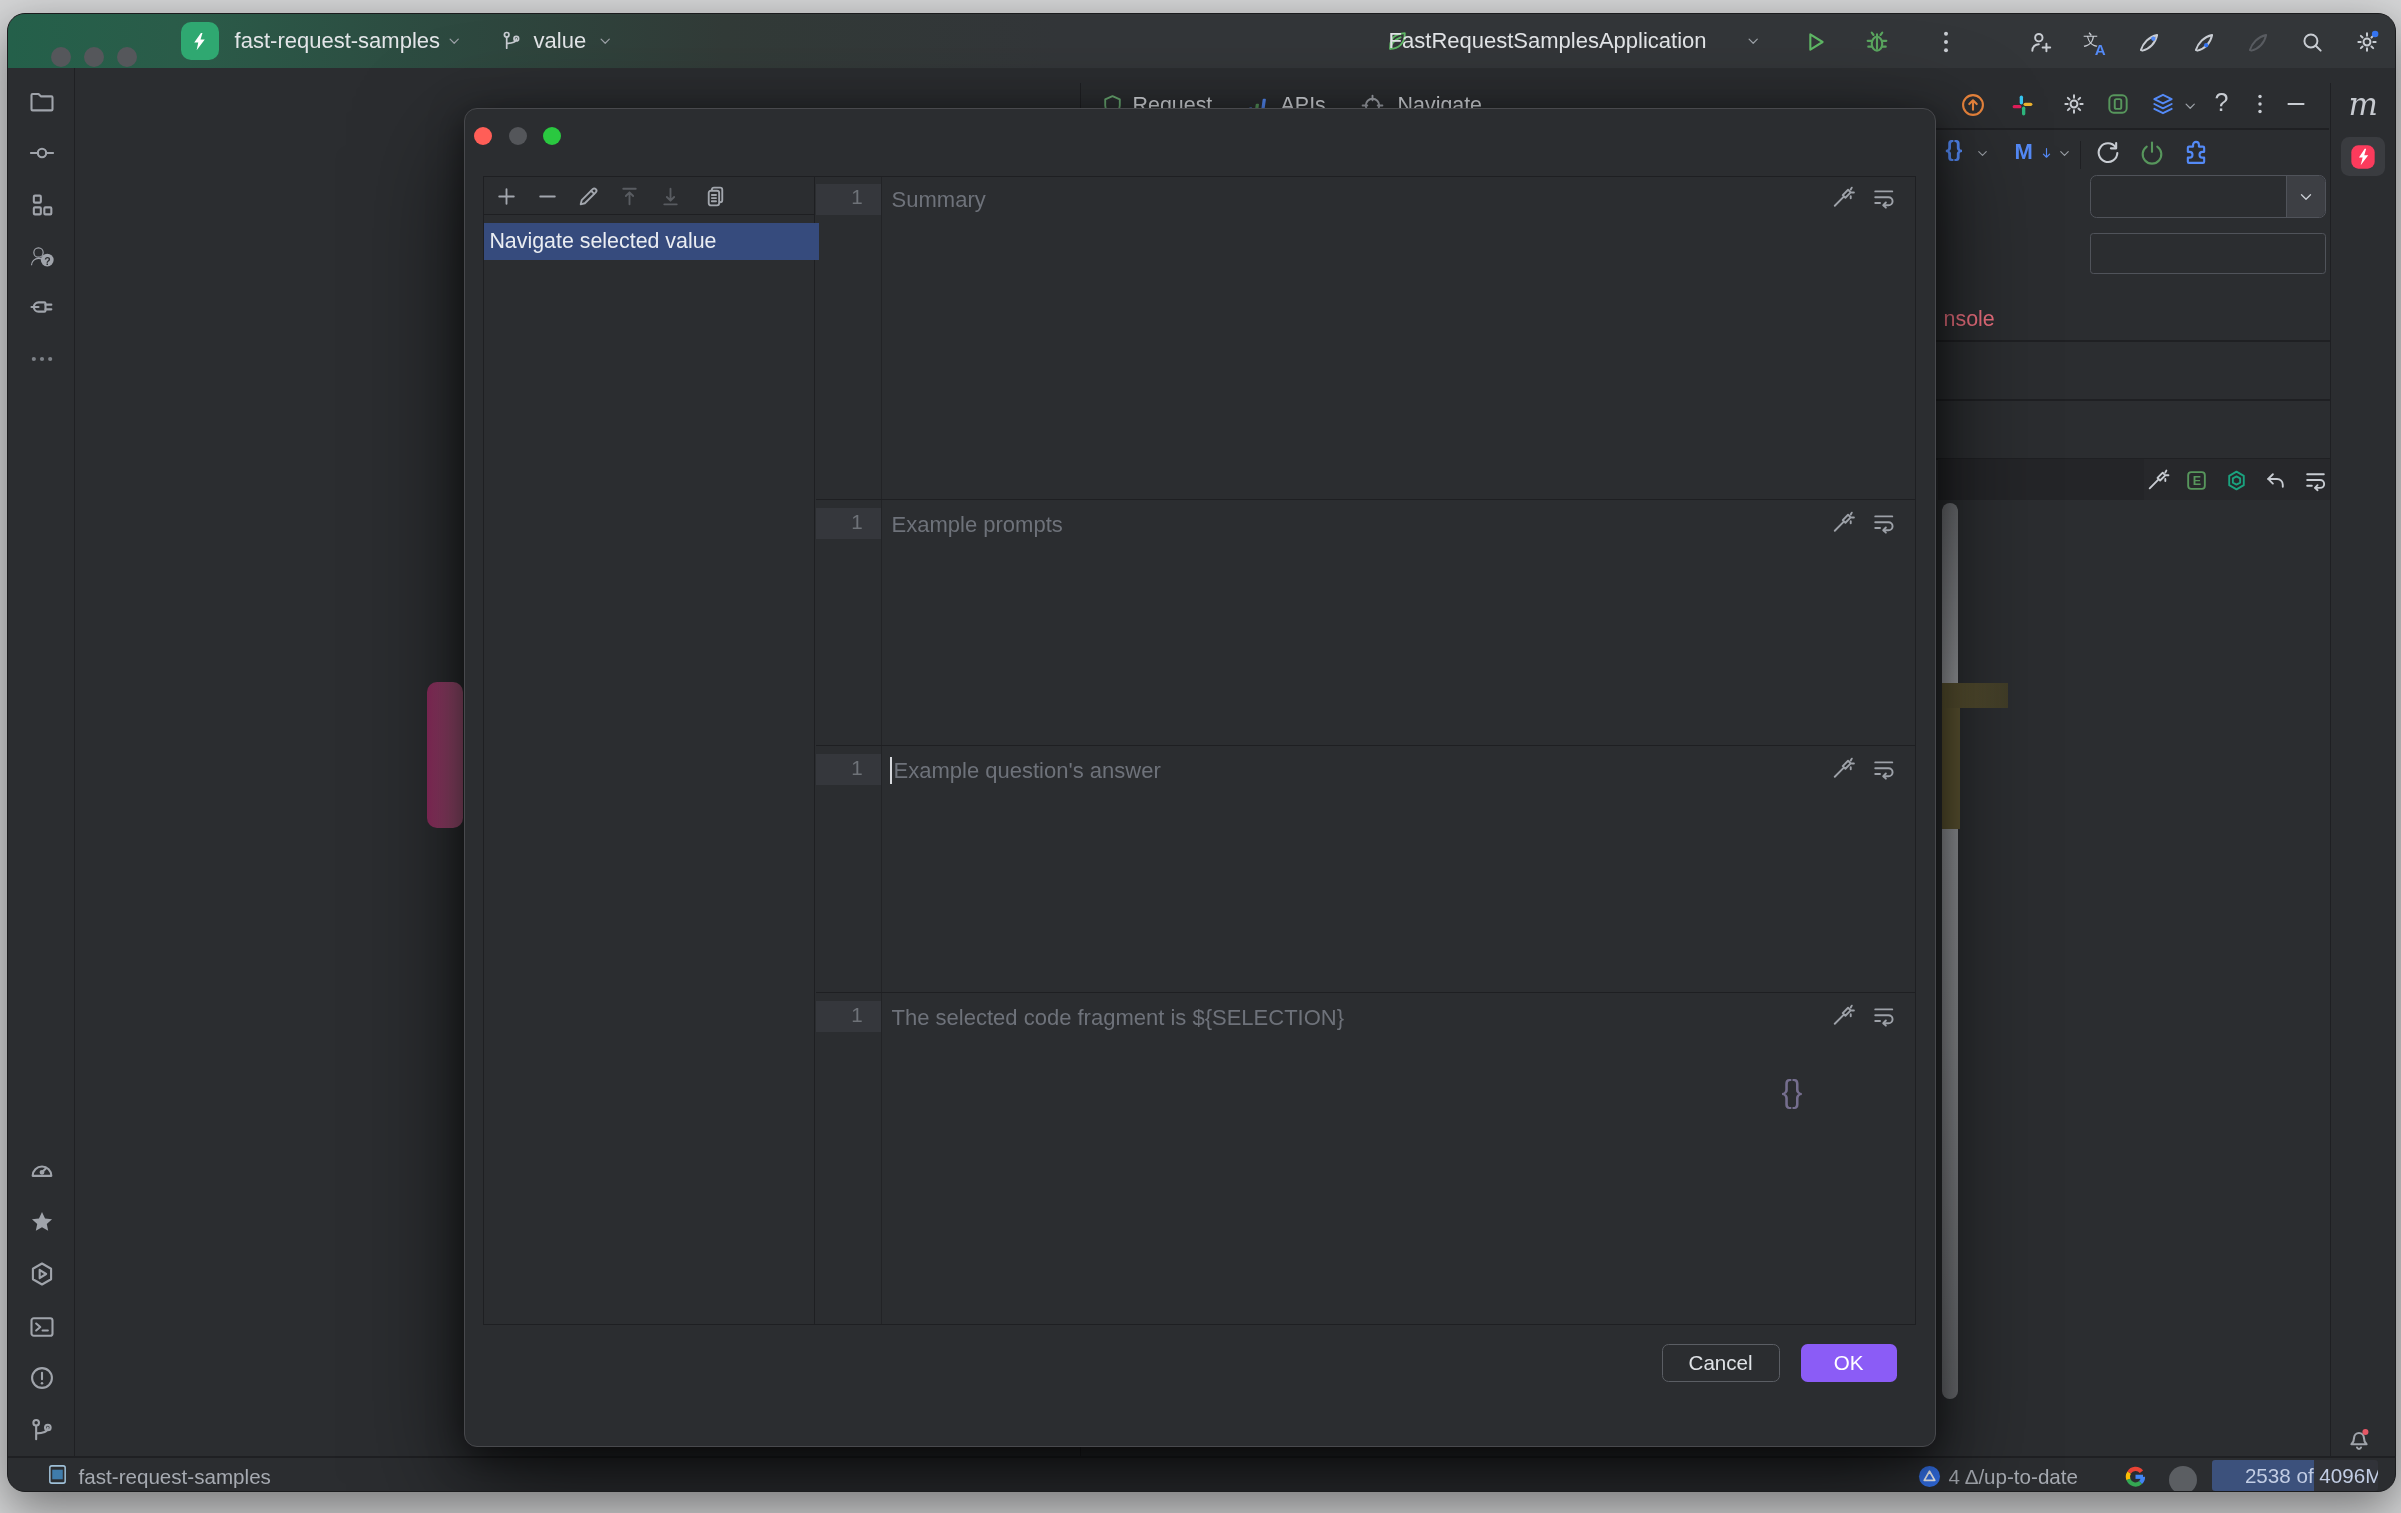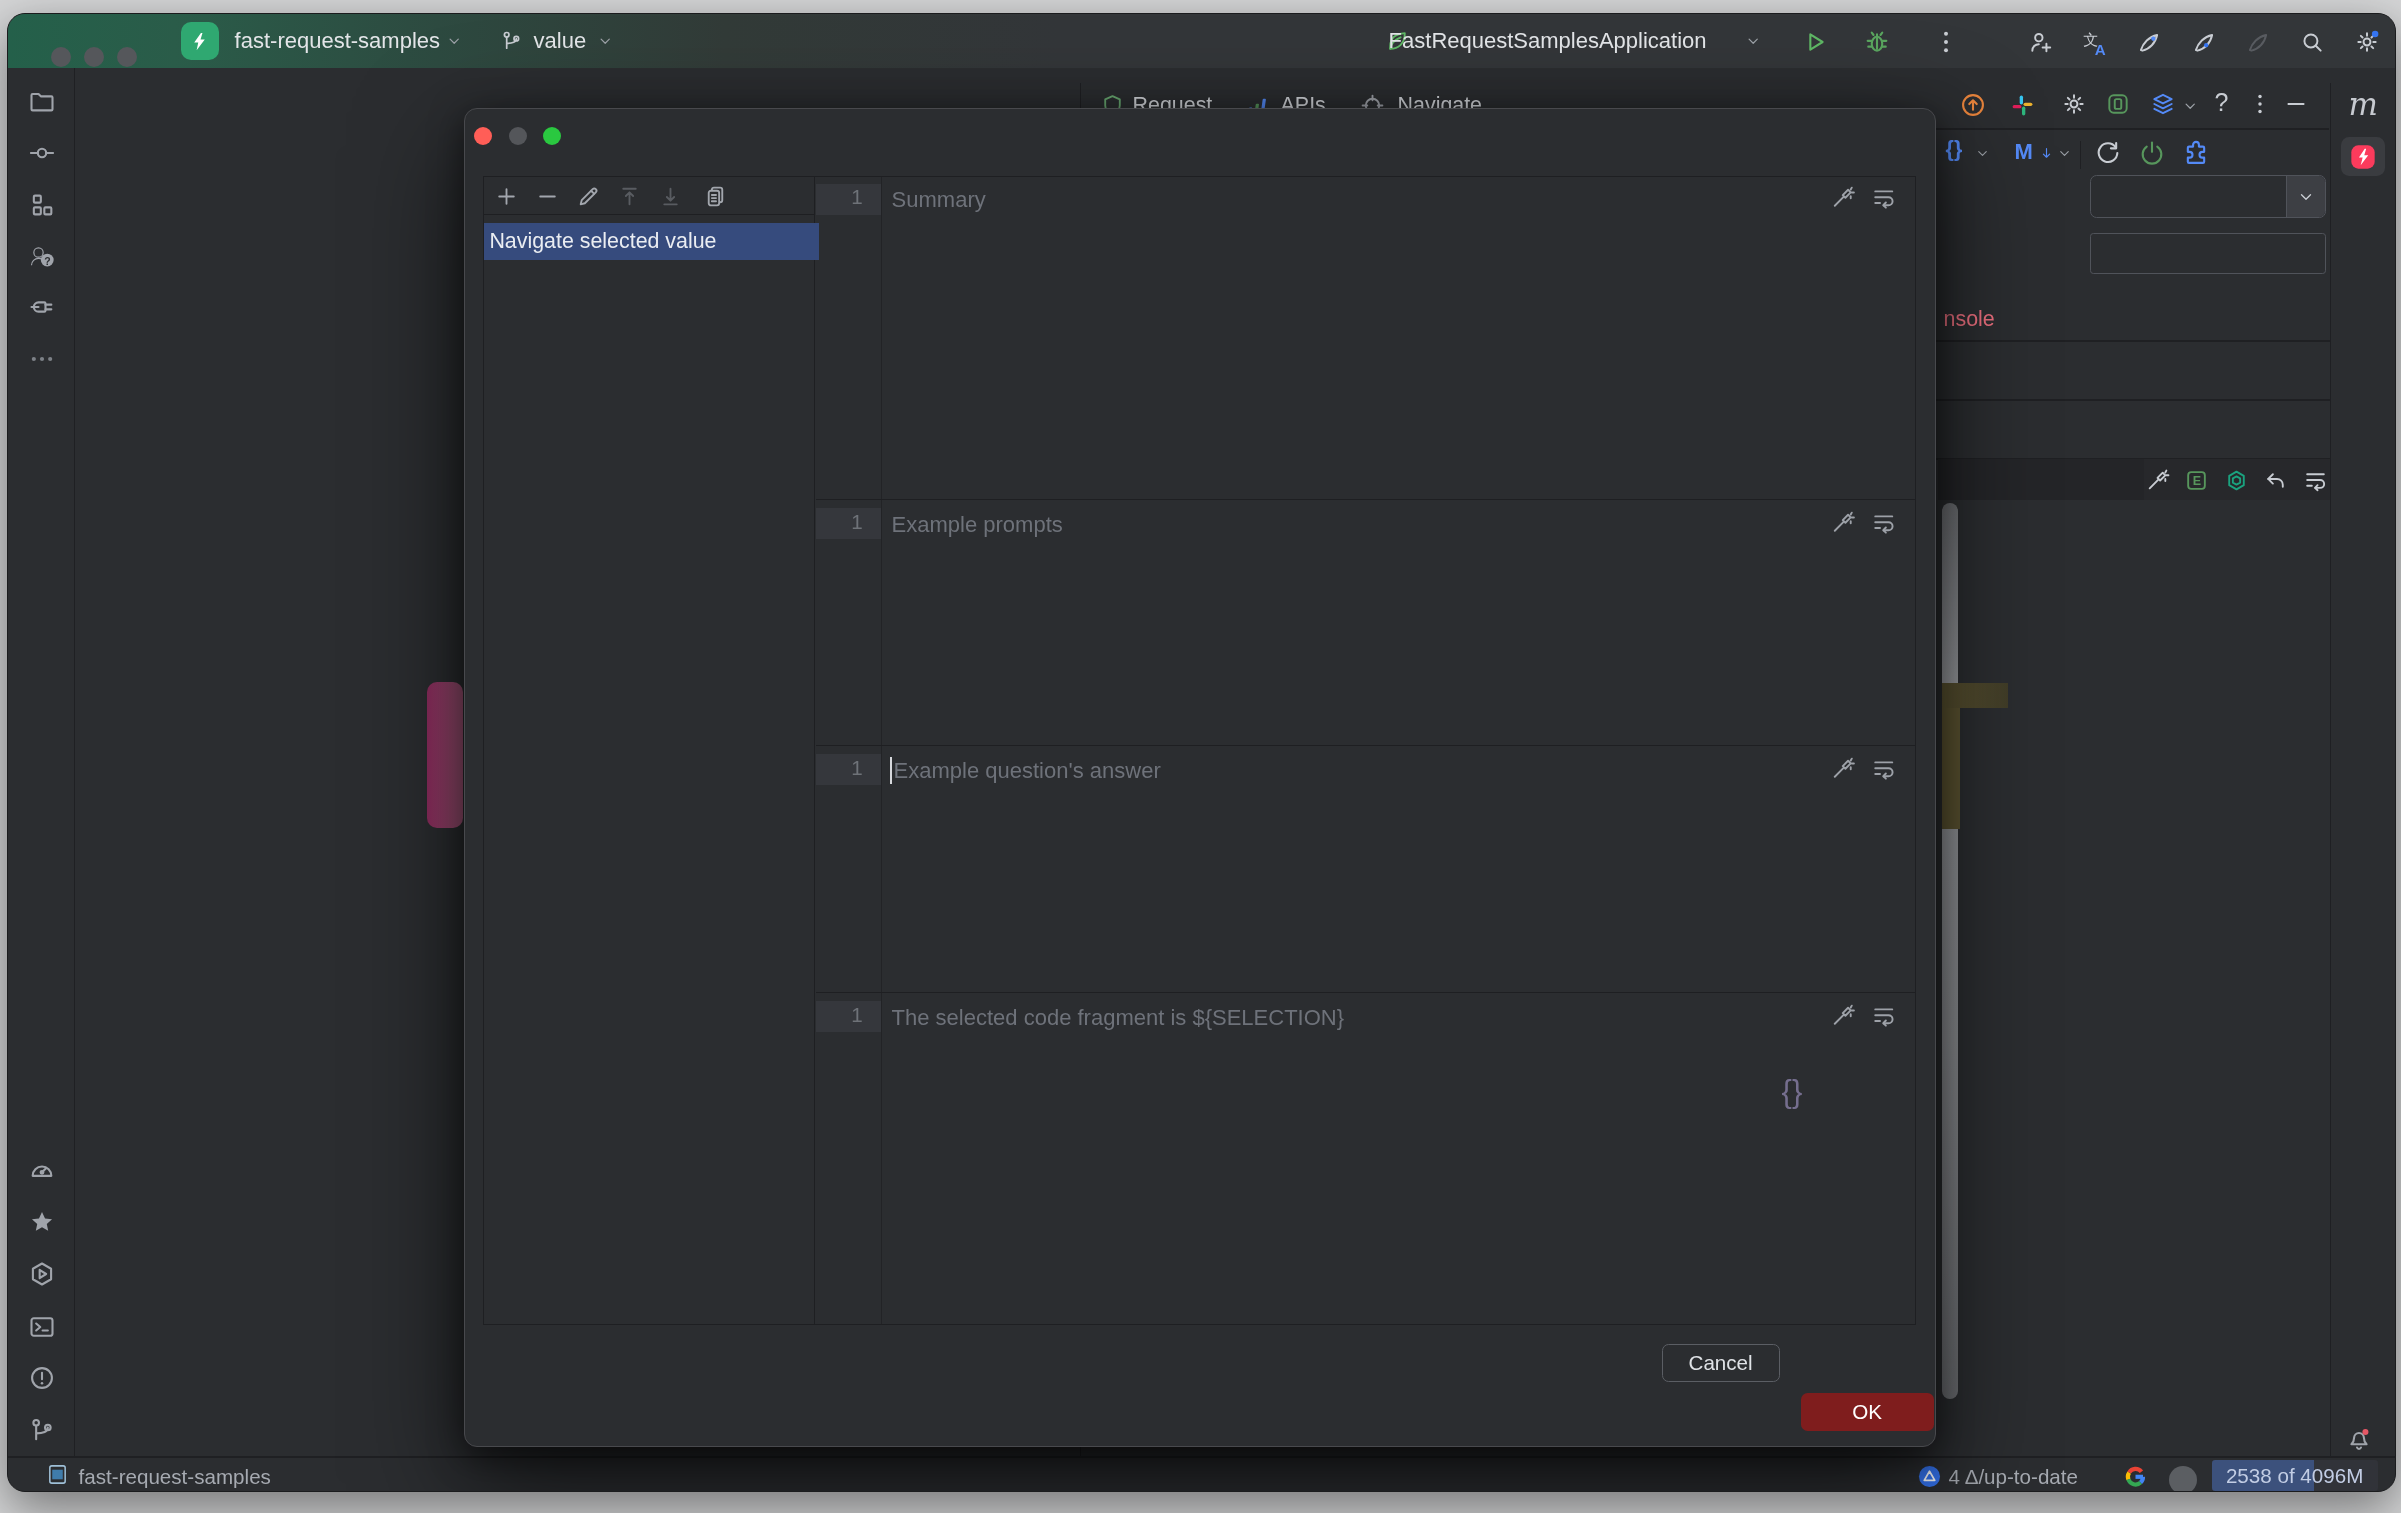--- a/index.html
+++ b/index.html
@@ -434,21 +434,21 @@
         <path d="M5.9 8.2A7.2 7.2 0 0 1 17.7 7.4" stroke="#EA4335"></path>
         <path d="M5.2 14.8A7.2 7.2 0 0 1 5.9 8.2" stroke="#FBBC05"></path>
         <path d="M16.9 17.8A7.2 7.2 0 0 1 5.2 14.8" stroke="#34A853"></path>
         <path d="M19.2 12.3a7.2 7.2 0 0 1-2.3 5.5" stroke="#4285F4"></path>
         <path d="M12 12.3h7.2" stroke="#4285F4"></path>
       </svg>
   </div>
   <div class="a" style="left:2161px;top:1452px;width:28px;height:28px;border-radius:50%;background:#5b5e62;"></div>
   <div class="a" style="left:2204px;top:1446px;width:166px;height:31px;background:#313339;border-radius:3.3px;overflow:hidden;">
     <div class="a" style="left:0;top:0;width:102px;height:31px;background:#3c517c;"></div>
-    <div class="a" style="left:0;top:0;width:166px;height:31px;line-height:31px;text-align:center;color:#c2cde4;font-size:20.6px;">2538 of 4096M</div>
+    <div class="a" style="left:0;top:0;width:166px;height:31px;line-height:31px;text-align:center;color:#c2cde4;font-size:20.6px;padding-left:19px;">2538 of 4096M</div>
   </div>
 
   <div class="a dialog">
     <div class="a tl" style="left:9px;top:18px;background:#ff5e57;width:18px;height:18px;"></div>
     <div class="a tl" style="left:44px;top:18px;background:#54565a;width:18px;height:18px;"></div>
     <div class="a tl" style="left:78px;top:18px;background:#2ac840;width:18px;height:18px;"></div>
 
     <div class="a content-frame">
 
       <div class="a" style="left:0;top:0;width:331px;height:100%;border-right:0.8px solid #1e1f22;box-sizing:border-box;">
@@ -563,17 +563,17 @@
             <svg class="s" width="25.5" height="25.5" viewBox="0 0 24 24">
               <path d="M4 6h16 M4 11.5h12.5a3.8 3.8 0 0 1 0 7.6H12 M4 17h4.5"></path>
               <path d="M14 16.5 11.5 19l2.5 2.3"></path>
             </svg>
           </div>
         <div class="a" style="left:966px;top:81px;color:#756e8e;font-size:31px;">{}</div>
       </div>
     </div>
 
     <div class="a btn" style="left:1197px;top:1235px;width:118px;border:1.2px solid #5b5e64;color:#dfe2e6;background:transparent;">Cancel</div>
-    <div class="a btn" style="left:1336px;top:1284px;width:133px;background:#7f1d1d;color:#ffffff;">OK</div>
+    <div class="a btn" style="left:1336px;top:1235px;width:96px;background:#8b5cf6;color:#ffffff;">OK</div>
   </div>
 
 </div>
 
 
 </body></html>

